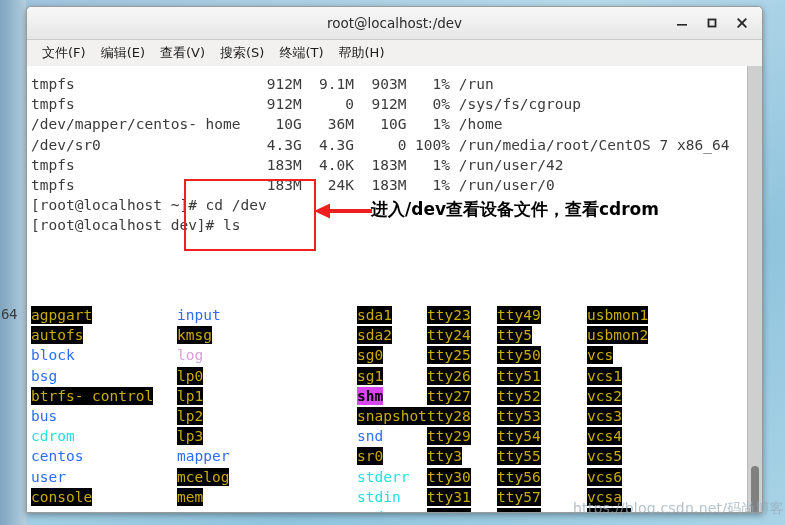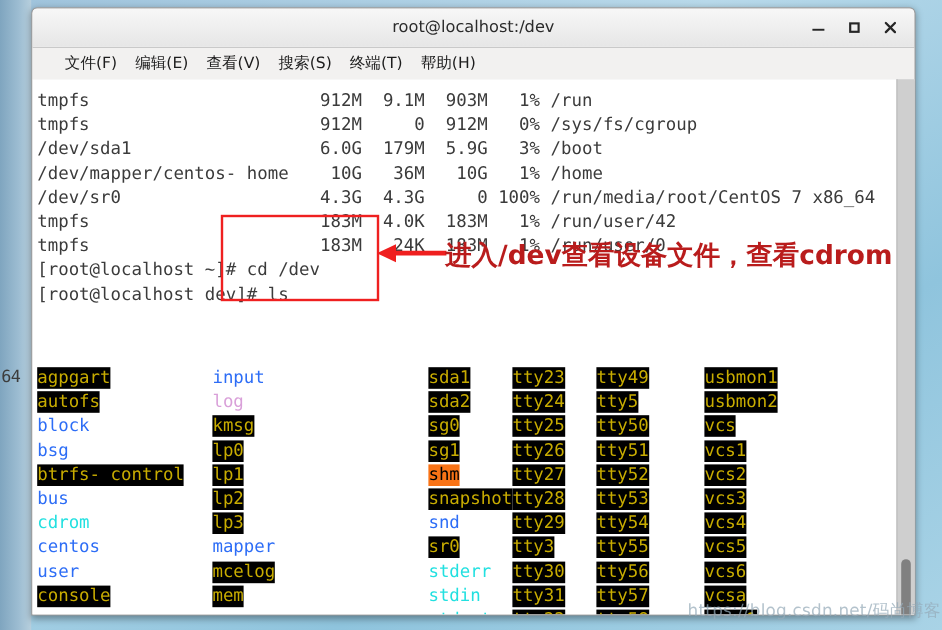--- a/index.html
+++ b/index.html
@@ -38,21 +38,21 @@
   }
   #win-btns{position:absolute;right:6px;top:0;height:32px;display:flex;align-items:center;gap:2px;}
   .win-btn{
     width:28px;height:26px;display:flex;align-items:center;justify-content:center;
     font-family:"DejaVu Sans","Liberation Sans",sans-serif;
     color:#262626;cursor:default;
   }
   .win-btn svg{display:block;}
   #menubar{
     height:26px;background:#f2f1f0;border-bottom:1px solid #cfcfcf;
-    display:flex;align-items:center;padding-left:20px;gap:1px;text-align:center;
+    display:flex;align-items:center;padding-left:8px;gap:1px;text-align:center;
   }
   .menu-item{
     font-family:"DejaVu Sans","Liberation Sans",sans-serif;
     font-size:13px;color:#1d1d1d;padding:3px 7px;border-radius:2px;white-space:nowrap;
   }
   
   #term-body{
     position:absolute;left:0;top:59px;right:0;bottom:0;
     background:#ffffff;overflow:hidden;
   }
@@ -74,40 +74,40 @@
   .lcell{
     height:20.2px;line-height:20.2px;white-space:pre;
     font-family:"DejaVu Sans Mono",monospace;font-size:14.5px;
   }
   .lcell span{padding:1px 0;}
   
   .c-dir   {color:#2d6df6;background:transparent;}
   .c-link  {color:#22e0e0;background:transparent;}
   .c-dev   {color:#c8ac00;background:#000000;}
   .c-sock  {color:#d9a0d9;background:transparent;}
-  .c-sticky{color:#000000;background:#f97316;}
+  .c-sticky{color:#000000;background:#d946ef;font-weight:bold;}
   
   #scrollbar{
     position:absolute;right:0;top:59px;bottom:0;width:14px;
     background:#cfcfcf;border-left:1px solid #bdbdbd;
   }
   #scroll-thumb{
     position:absolute;left:3px;width:8px;border-radius:4px;background:#808080;
     top:400px;height:52px;
   }
   
   #anno-box{
     position:absolute;left:184px;top:179px;width:128px;height:68px;
     border:2.5px solid #ef2020;background:transparent;pointer-events:none;
   }
   #anno-arrow{position:absolute;left:312px;top:200px;width:62px;height:22px;}
   #anno-text{
     position:absolute;left:371px;top:198px;
     font-family:"DejaVu Sans","Liberation Sans",sans-serif;
-    font-size:22px;font-weight:bold;color:#b91c1c;white-space:nowrap;
+    font-size:17px;font-weight:bold;color:#000000;white-space:nowrap;
   }
   
   #watermark{
     position:absolute;left:573px;top:500px;
     font-family:"DejaVu Sans","Liberation Sans",sans-serif;
     font-size:14px;color:rgba(150,170,185,.72);white-space:nowrap;
     letter-spacing:.2px;
   }
 </style>
 </head>
@@ -147,21 +147,20 @@
     <div class="menu-item">搜索(S)</div>
     <div class="menu-item">终端(T)</div>
     <div class="menu-item">帮助(H)</div>
   </div>
 
   <div id="term-body">
     <div id="term-content">
       <div class="tline clip-top">&nbsp;</div>
       <div class="tline df">tmpfs                      912M  9.1M  903M   1% /run</div>
       <div class="tline df">tmpfs                      912M     0  912M   0% /sys/fs/cgroup</div>
-      <div class="tline df">/dev/sda1                  6.0G  179M  5.9G   3% /boot</div>
       <div class="tline df">/dev/mapper/centos- home    10G   36M   10G   1% /home</div>
       <div class="tline df">/dev/sr0                   4.3G  4.3G     0 100% /run/media/root/CentOS 7 x86_64</div>
       <div class="tline df">tmpfs                      183M  4.0K  183M   1% /run/user/42</div>
       <div class="tline df">tmpfs                      183M   24K  183M   1% /run/user/0</div>
       <div class="tline">[root@localhost ~]# cd /dev</div>
       <div class="tline">[root@localhost dev]# ls</div>
     </div>
 
     <div id="listing">
         <div class="lcol" style="left: 4px;">
@@ -172,22 +171,22 @@
           <div class="lcell"><span class="c-dev">btrfs- control</span></div>
           <div class="lcell"><span class="c-dir">bus</span></div>
           <div class="lcell"><span class="c-link">cdrom</span></div>
           <div class="lcell"><span class="c-dir">centos</span></div>
           <div class="lcell"><span class="c-dir">user</span></div>
           <div class="lcell"><span class="c-dev">console</span></div>
           <div class="lcell"><span class="c-link">core</span></div>
         </div>
         <div class="lcol" style="left: 150px;">
           <div class="lcell"><span class="c-dir">input</span></div>
+          <div class="lcell"><span class="c-dev">kmsg</span></div>
           <div class="lcell"><span class="c-sock">log</span></div>
-          <div class="lcell"><span class="c-dev">kmsg</span></div>
           <div class="lcell"><span class="c-dev">lp0</span></div>
           <div class="lcell"><span class="c-dev">lp1</span></div>
           <div class="lcell"><span class="c-dev">lp2</span></div>
           <div class="lcell"><span class="c-dev">lp3</span></div>
           <div class="lcell"><span class="c-dir">mapper</span></div>
           <div class="lcell"><span class="c-dev">mcelog</span></div>
           <div class="lcell"><span class="c-dev">mem</span></div>
         </div>
         <div class="lcol" style="left: 330px;">
           <div class="lcell"><span class="c-dev">sda1</span></div>

